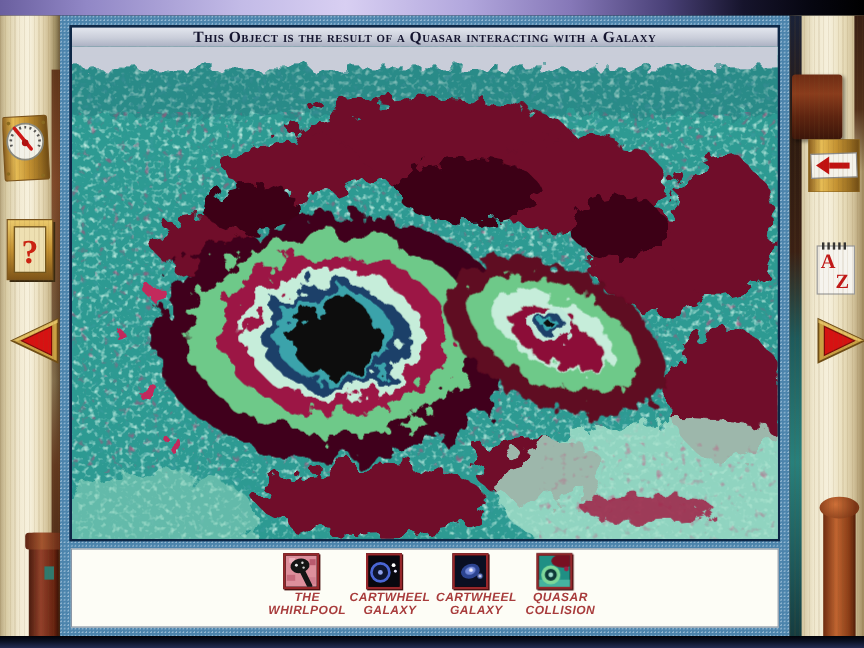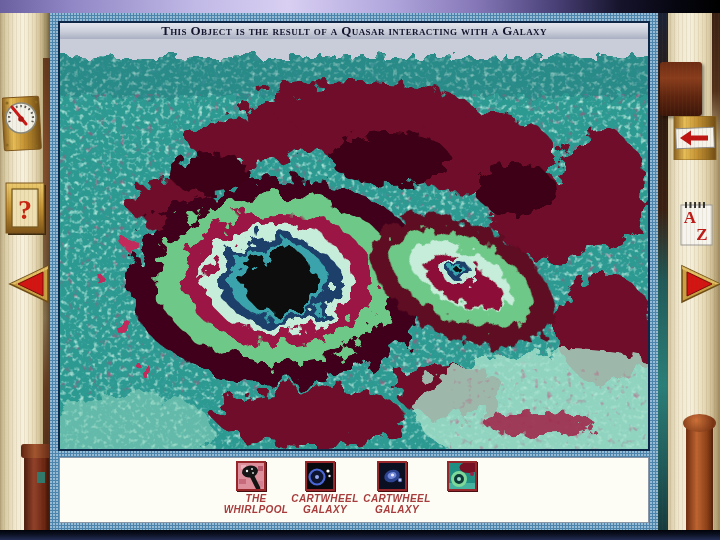--- a/index.html
+++ b/index.html
@@ -342,17 +342,21 @@
           <span>WHIRLPOOL</span>
       </div>
       <div class="tlabel" style="left:220px">
         <span>CARTWHEEL</span>
           <span>GALAXY</span>
       </div>
       <div class="tlabel" style="left:292px">
         <span>CARTWHEEL</span>
           <span>GALAXY</span>
       </div>
+      <div class="tlabel" style="left:362px">
+        <span>QUASAR</span>
+          <span>COLLISION</span>
+      </div>
     </div>
   </div>
 
   <div id="bottombar"></div>
 </div>
 
 </body></html>

